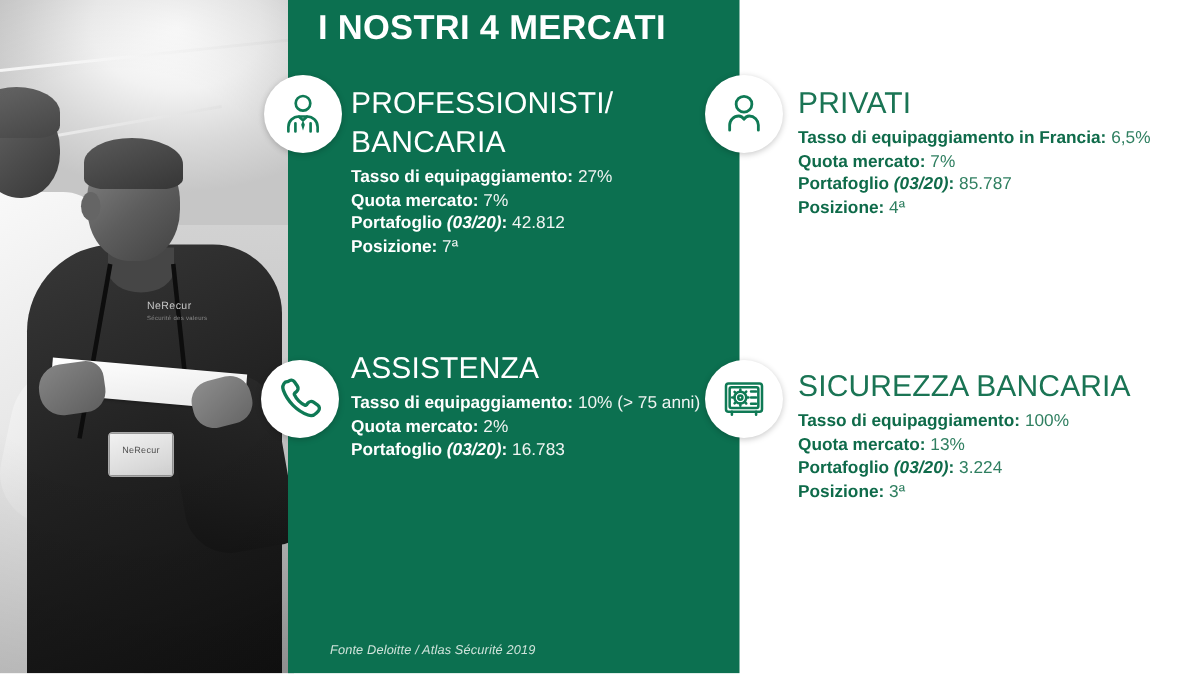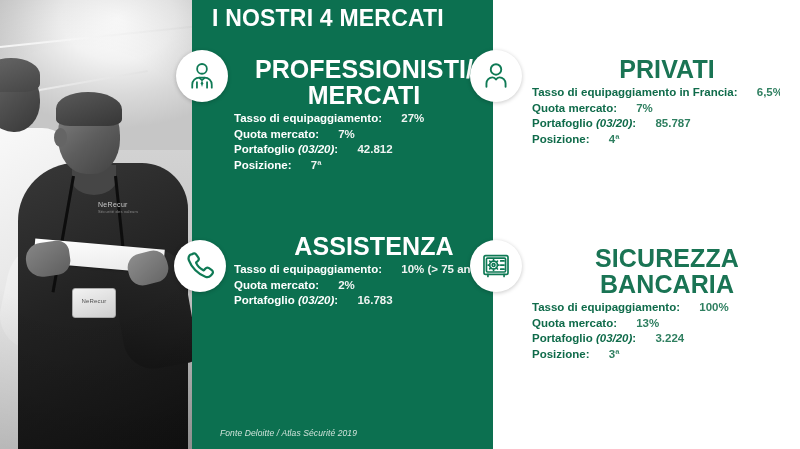--- a/index.html
+++ b/index.html
@@ -185,35 +185,34 @@
     width: 52px; height: 52px;
     border-radius: 50%;
     background: #ffffff;
     box-shadow: 0 1px 4px rgba(0,0,0,.22);
     display: flex; align-items: center; justify-content: center;
     z-index: 4;
   }
   .quad-icon svg { display: block; }
   .quad-body { position: absolute; z-index: 3; }
   .quad-head {
-    font-size: 25px;
-    font-weight: bold;
+    font-size: 20px;
+    font-weight: normal;
     line-height: 26px;
     letter-spacing: .1px;
     margin-bottom: 3px;
-    text-align: center;
   }
   .quad-line {
     font-size: 11.5px;
     line-height: 15.6px;
     white-space: nowrap;
   }
   .quad-line .lbl { font-weight: bold; }
   .quad-line .it { font-weight: bold; font-style: italic; }
-  .quad-line .val { font-weight: bold; margin-left: 16px; }
+  .quad-line .val { font-weight: normal; }
 
   
   .on-green .quad-head { color: #ffffff; }
   .on-green .quad-line { color: #ffffff; }
   .on-green .quad-line .lbl,
   .on-green .quad-line .it { color: #ffffff; }
   .on-green .quad-line .val { color: #f0f4f2; }
 
   
   .on-white .quad-head { color: #1a7454; }
@@ -291,21 +290,21 @@
         <circle cx="16" cy="8.4" r="5.2"></circle>
         <path d="M5.6 28.4v-3.2c0-4.1 3.4-7.4 7.5-7.4h5.8c4.1 0 7.5 3.3 7.5 7.4v3.2"></path>
         <path d="M13.2 17.9l2.8 2.6 2.8-2.6"></path>
         <path d="M16 20.5l-1.3 3.2 1.3 4 1.3-4z" fill="#0f7a55" stroke="none"></path>
         <path d="M10.6 22.6v5.8M21.4 22.6v5.8"></path>
       </svg>
     </div>
     <div class="quad-body">
       <div class="quad-head">
         <div>PROFESSIONISTI/</div>
-        <div>MERCATI</div>
+        <div>BANCARIA</div>
       </div>
       <div class="quad-line">
         <span class="lbl">Tasso di equipaggiamento</span><span class="lbl">:</span>
         <span class="val">27%</span>
       </div>
       <div class="quad-line">
         <span class="lbl">Quota mercato</span><span class="lbl">:</span>
         <span class="val">7%</span>
       </div>
       <div class="quad-line">

